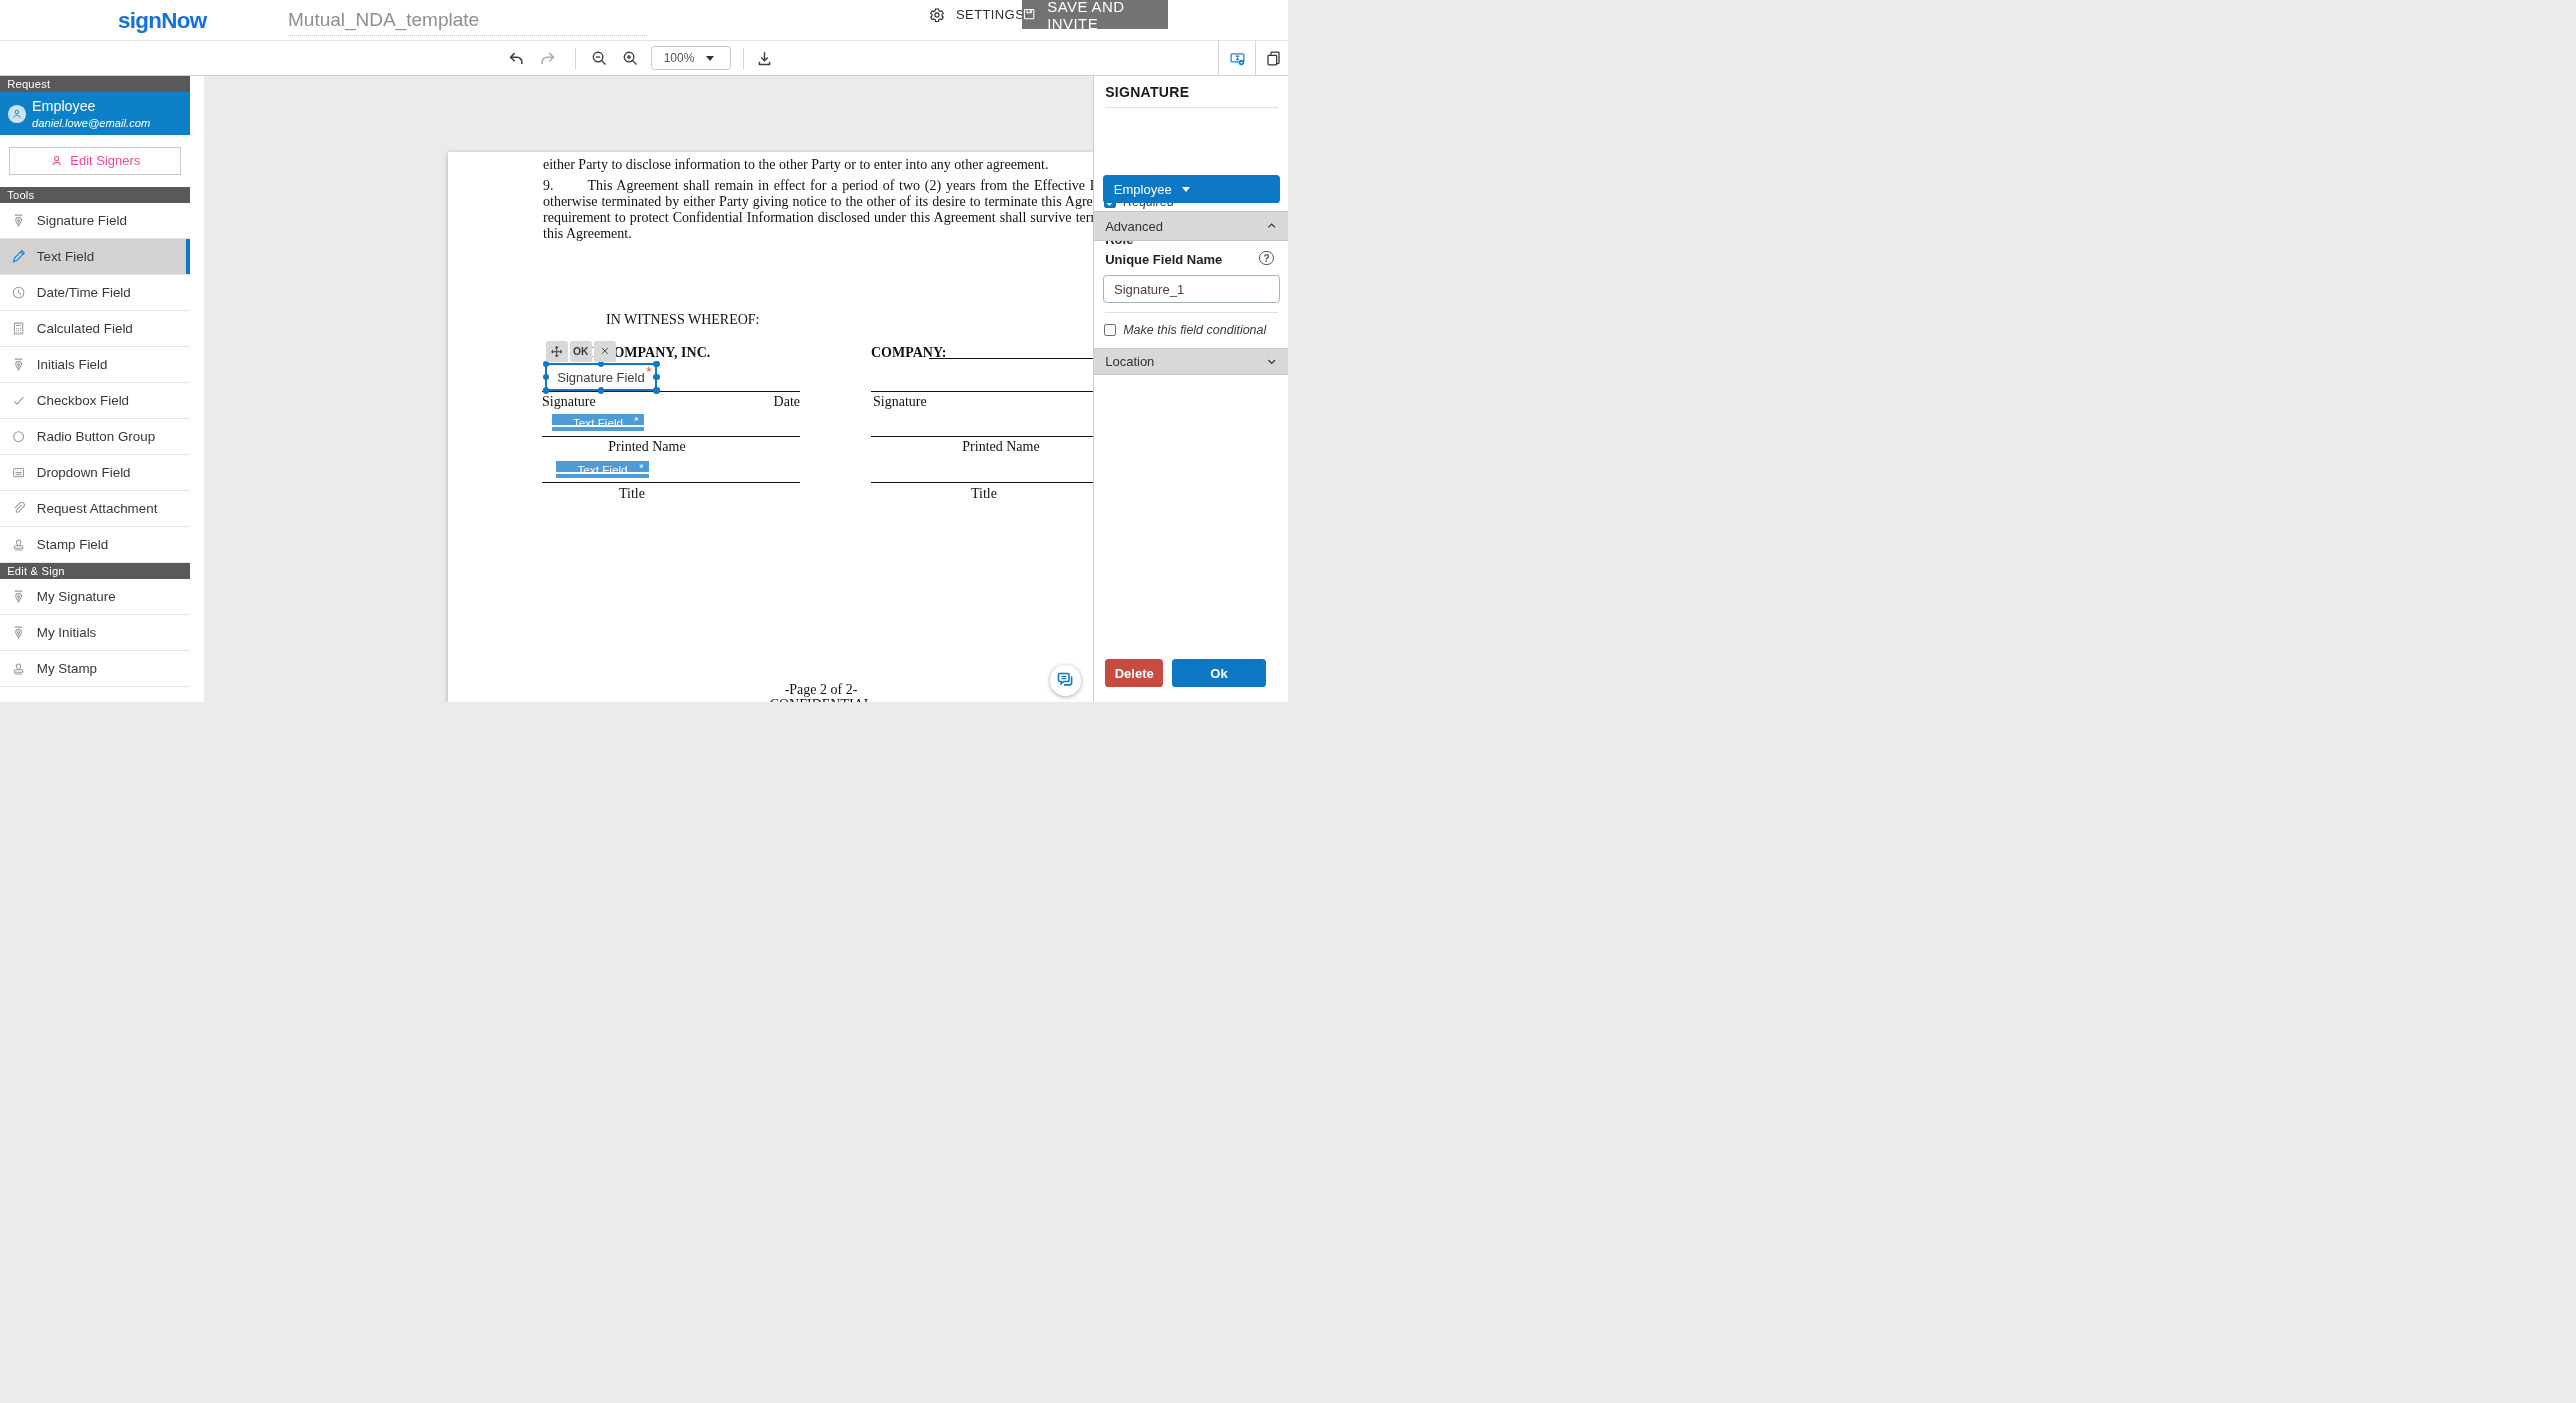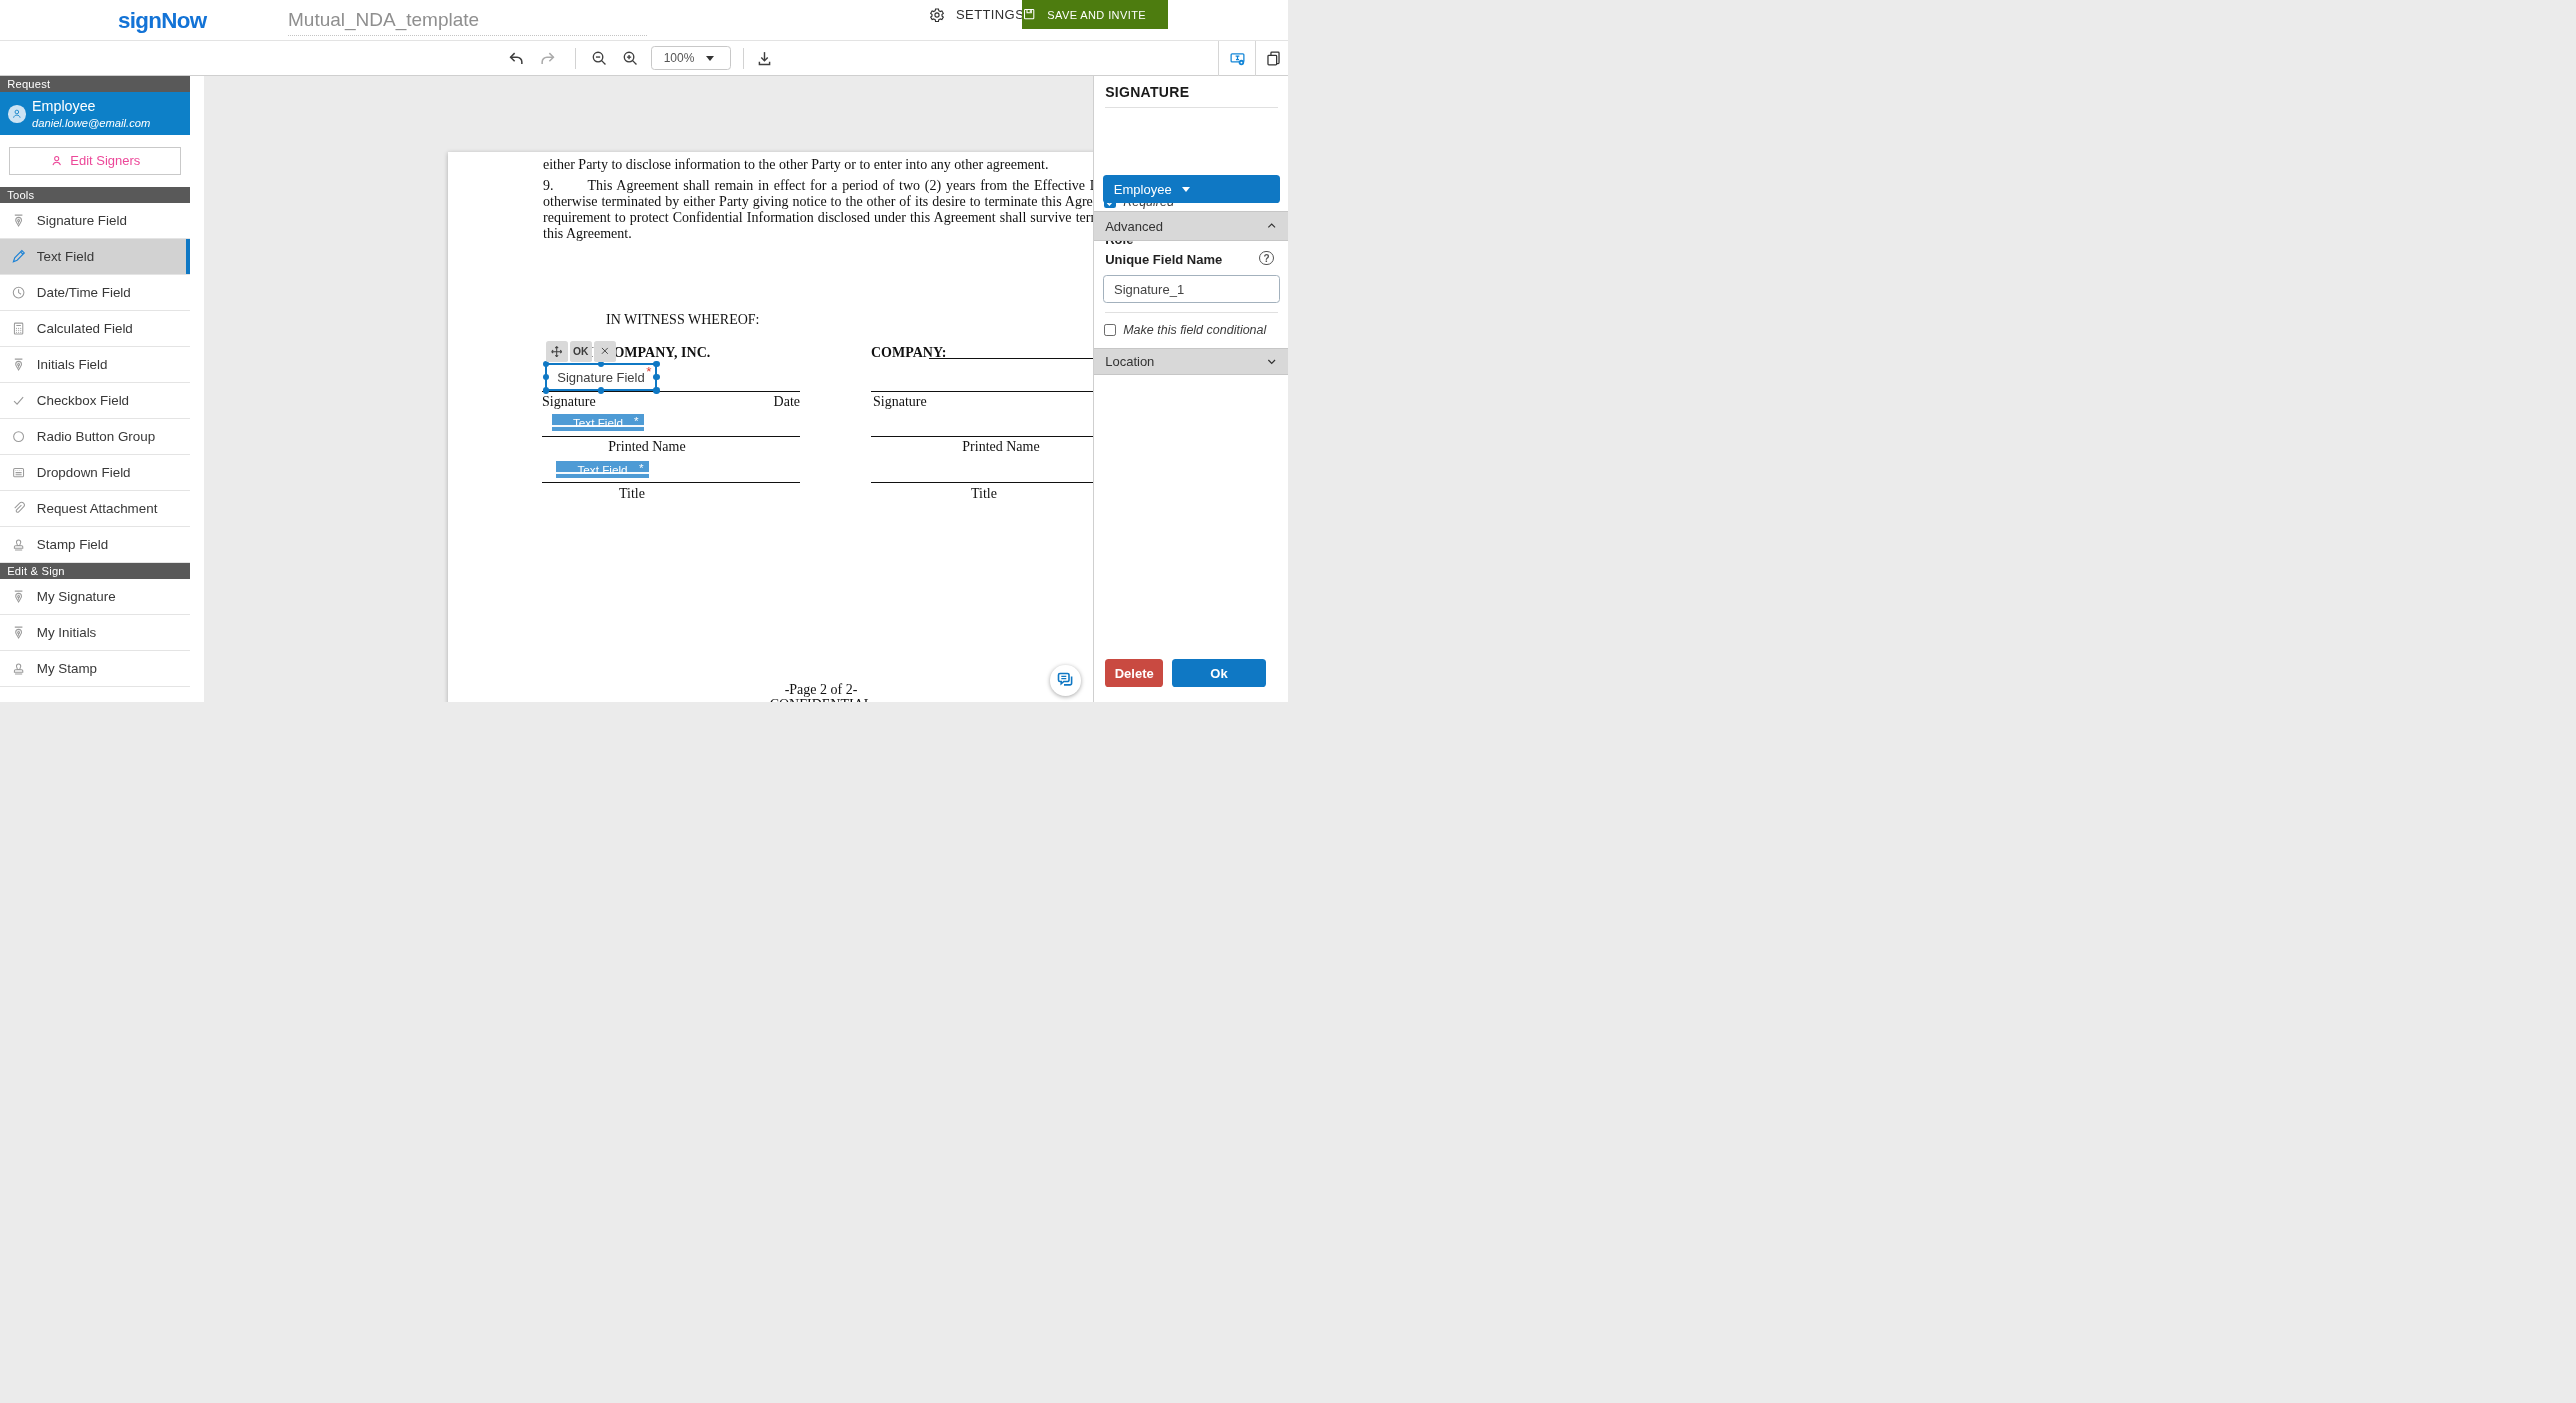--- a/index.html
+++ b/index.html
@@ -6,21 +6,21 @@
   html,body { width:1288px; height:702px; overflow:hidden; }
   body { font-family:"Liberation Sans","DejaVu Sans",sans-serif; background:#ebebeb; }
   #app { position:relative; width:1288px; height:702px; }
 
   
   .topbar { position:absolute; left:0; top:0; width:1288px; height:41px; background:#fff; border-bottom:0.9px solid #e3e3e3; z-index:30; }
   .logo { position:absolute; left:118px; top:8px; font-size:22.4px; font-weight:800; color:#1373d6; letter-spacing:-0.7px; cursor:pointer; }
   .doc-title-input { position:absolute; left:288px; top:5.4px; width:359px; height:30.5px; border:none; border-bottom:1.8px dotted #c4c4c4; background:transparent; font-family:"Liberation Sans","DejaVu Sans",sans-serif; font-size:19px; color:#8f8f8f; outline:none; }
   .top-btn { position:absolute; top:0; height:29px; display:flex; align-items:center; gap:11px; cursor:pointer; }
   .settings-btn { left:929px; color:#2f2f2f; font-size:13px; letter-spacing:0.4px; }
-  .save-btn { left:1022px; width:146px; background:#4d7c0f; color:#fff; font-size:11px; letter-spacing:0.4px; justify-content:flex-start; }
+  .save-btn { left:1022px; width:146px; background:#737373; color:#fff; font-size:15px; letter-spacing:0.4px; justify-content:flex-start; }
   .icon { display:inline-flex; align-items:center; justify-content:center; }
   .icon svg { display:block; }
 
   
   .toolbar { position:absolute; left:0; top:41px; width:1288px; height:35px; background:#fff; border-bottom:0.9px solid #cfcfcf; z-index:25;padding-left:8px; }
   .tb-icon { position:absolute; top:0; height:35px; display:flex; align-items:center; color:#3e3e3e; cursor:pointer; }
   .tb-sep { position:absolute; top:7.2px; width:0.9px; height:20.6px; background:#d2d2d2; }
   .zoom-select { position:absolute; left:651px; top:5.4px; width:80px; height:24px; border:0.9px solid #c8c8c8; border-radius:3.6px; background:#fff; display:flex; align-items:center; cursor:pointer; }
   .zoom-select span { margin-left:11.7px; font-size:12px; color:#555; }
   .caret { width:0; height:0; border-left:4px solid transparent; border-right:4px solid transparent; border-top:5.4px solid #333; margin-left:auto; margin-right:9px; }

